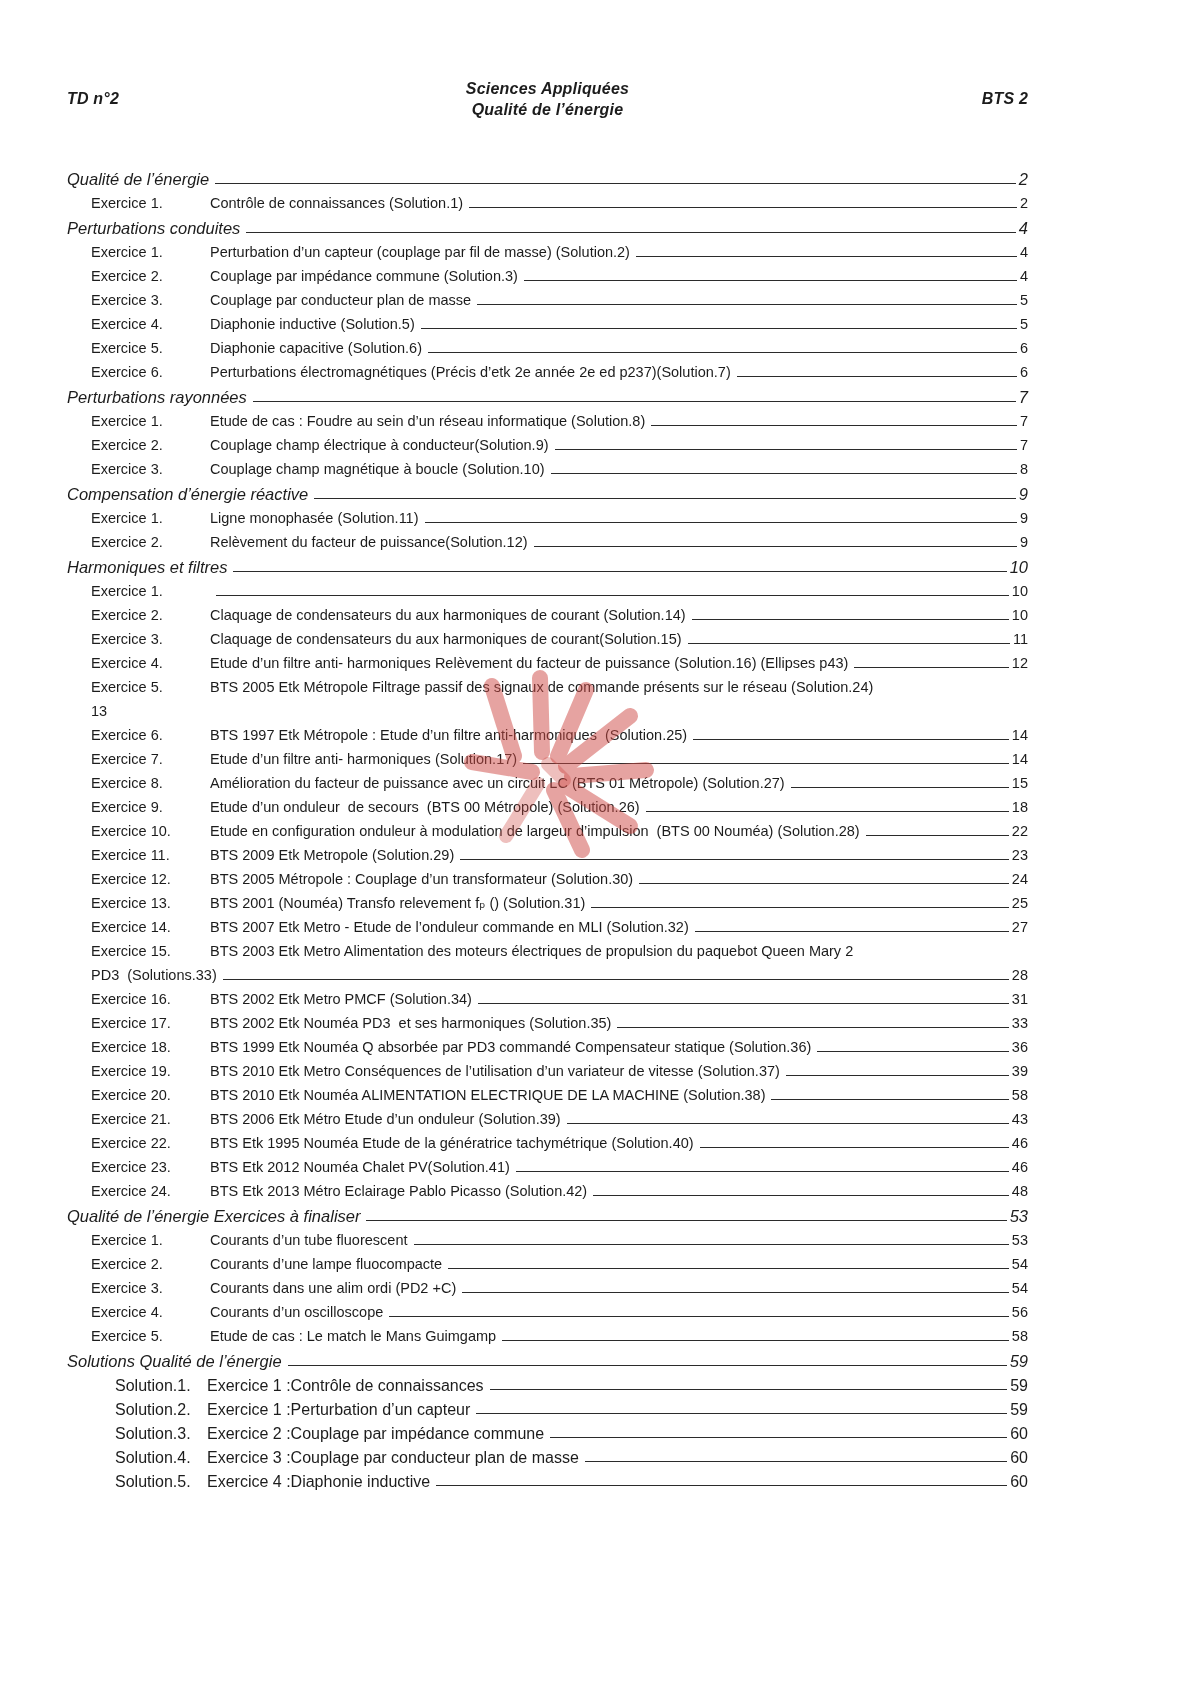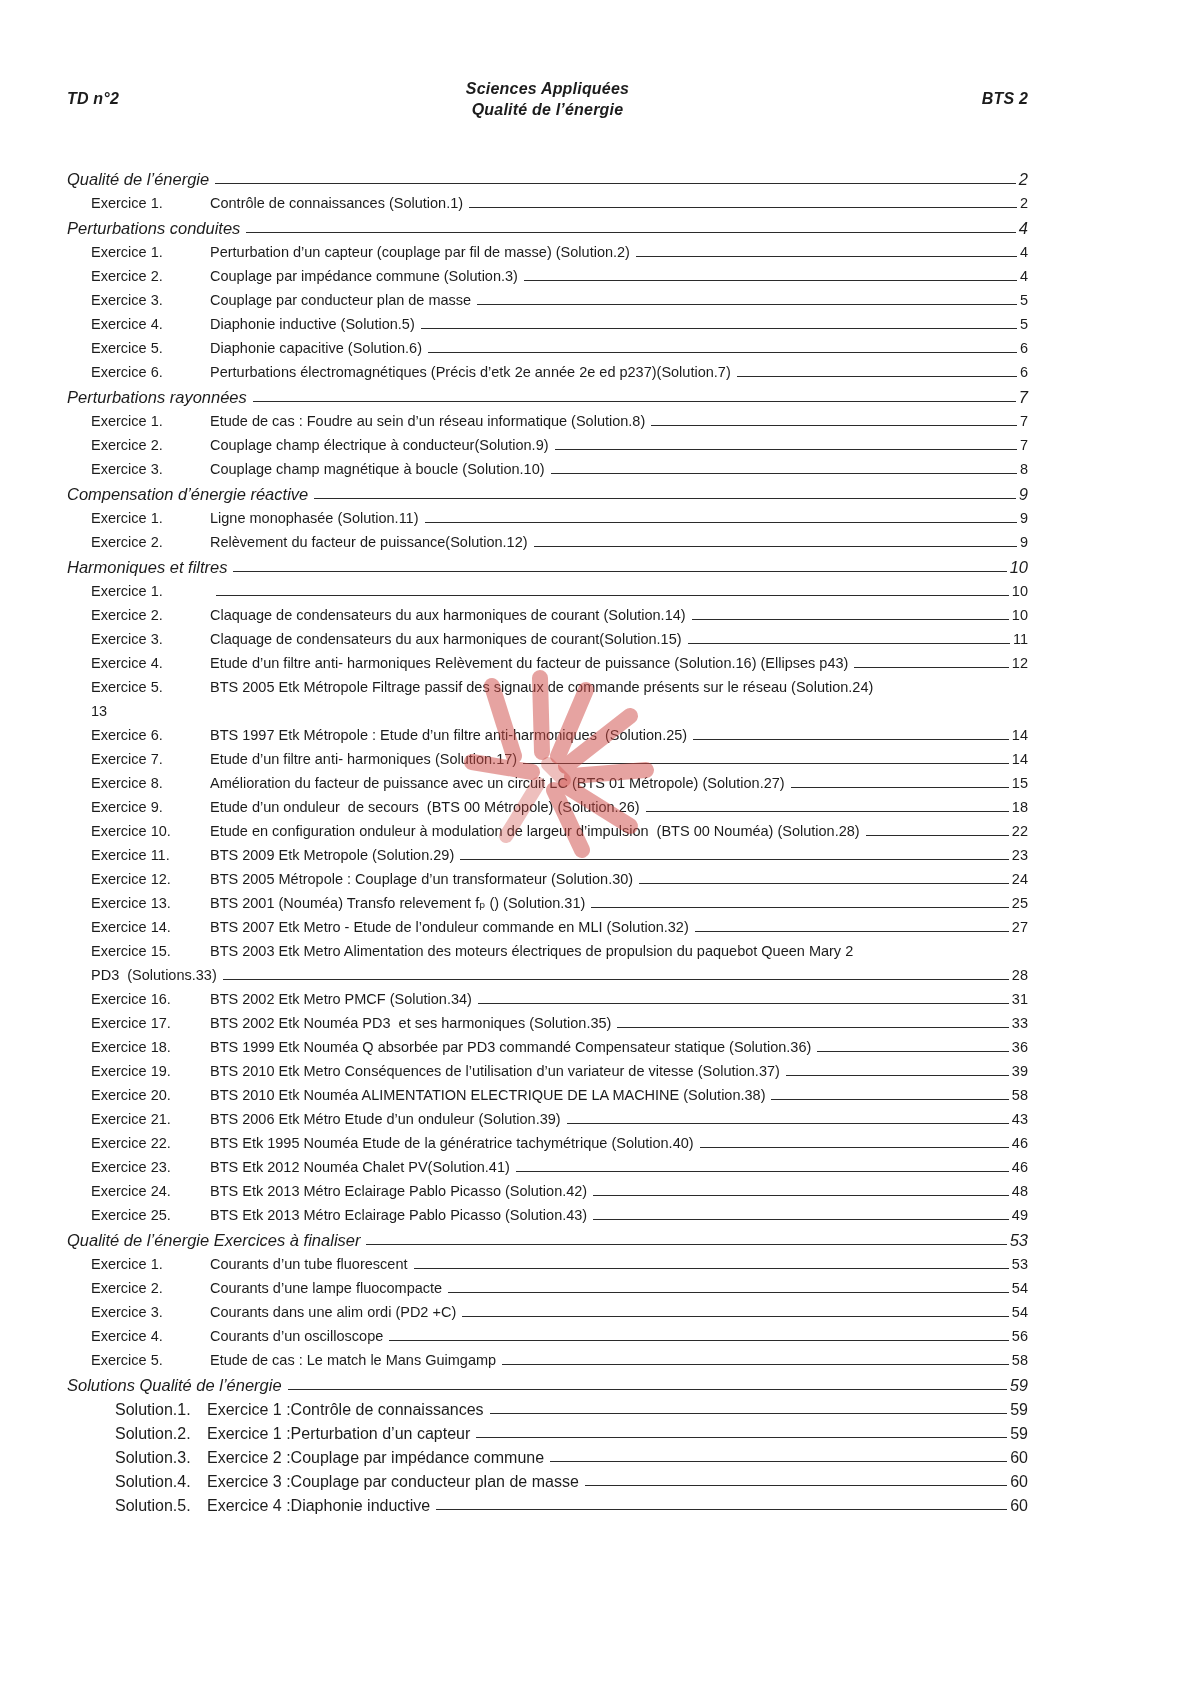--- a/index.html
+++ b/index.html
@@ -318,26 +318,20 @@
         <span class="label">Exercice 23.</span>
         <span class="text">BTS Etk 2012 Nouméa Chalet PV(Solution.41)</span>
         <span class="leader"></span>
         <span class="page-num">46</span>
       </div>
       <div class="row exercise">
         <span class="label">Exercice 24.</span>
         <span class="text">BTS Etk 2013 Métro Eclairage Pablo Picasso (Solution.42)</span>
         <span class="leader"></span>
         <span class="page-num">48</span>
-      </div>
-      <div class="row exercise">
-        <span class="label">Exercice 25.</span>
-        <span class="text">BTS Etk 2013 Métro Eclairage Pablo Picasso (Solution.43)</span>
-        <span class="leader"></span>
-        <span class="page-num">49</span>
       </div>
       <div class="row section">
         <span class="text">Qualité de l’énergie Exercices à finaliser</span>
         <span class="leader"></span>
         <span class="page-num">53</span>
       </div>
       <div class="row exercise">
         <span class="label">Exercice 1.</span>
         <span class="text">Courants d’un tube fluorescent</span>
         <span class="leader"></span>

